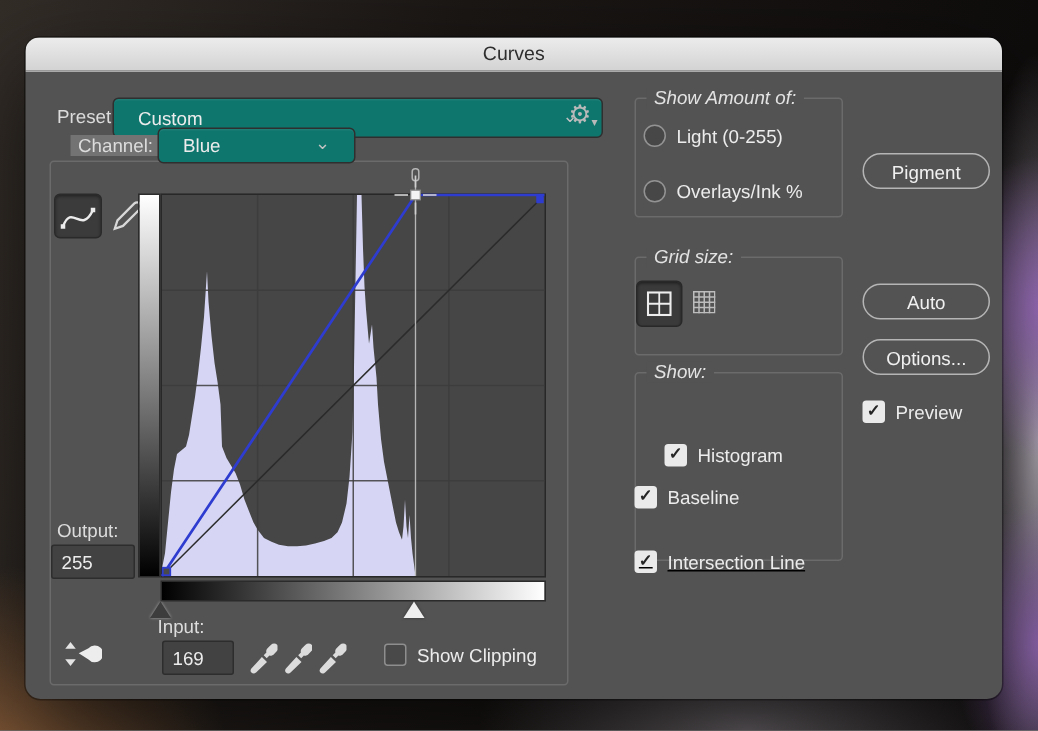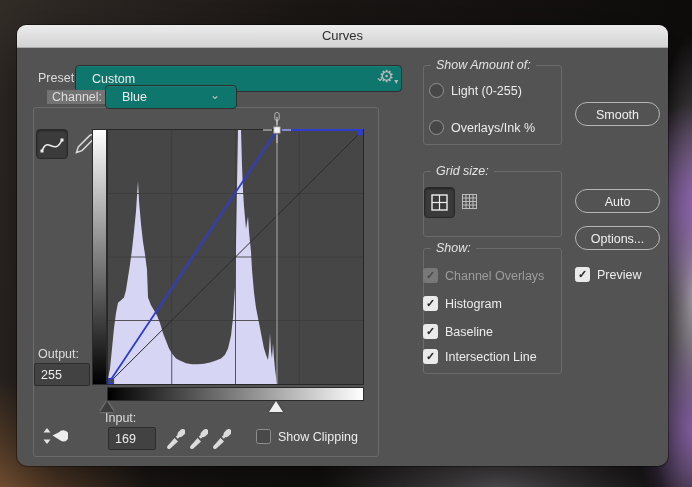--- a/index.html
+++ b/index.html
@@ -200,38 +200,34 @@
           <line x1="7.5" y1="0" x2="7.5" y2="15" stroke="#bdbdbd"></line>
           <line x1="11" y1="0" x2="11" y2="15" stroke="#bdbdbd"></line>
         <line x1="0" y1="4" x2="15" y2="4" stroke="#bdbdbd"></line>
           <line x1="0" y1="7.5" x2="15" y2="7.5" stroke="#bdbdbd"></line>
           <line x1="0" y1="11" x2="15" y2="11" stroke="#bdbdbd"></line>
       </svg>
     </div>
 
     <div class="fs" style="left:406px;top:223px;width:137px;height:124px;"></div>
     <span class="leg" style="left:414px;top:216px;">Show:</span>
-    <div class="crow on dis" style="left:406px;top:243px;">
-      <span class="cb"></span>
-      <span class="lbl">Channel Overlays</span>
-    </div>
-    <div class="crow on" style="left:406px;top:271px;">
+    <div class="crow on" style="left:426px;top:271px;">
       <span class="cb"></span>
       <span class="lbl">Histogram</span>
     </div>
     <div class="crow on" style="left:406px;top:299px;">
       <span class="cb"></span>
       <span class="lbl">Baseline</span>
     </div>
-    <div class="crow on" style="left:406px;top:324px;">
+    <div class="crow on" style="left:406px;top:342px;text-decoration:underline;">
       <span class="cb"></span>
       <span class="lbl">Intersection Line</span>
     </div>
 
-    <button class="pbtn" style="top:77px;">Smooth</button>
+    <button class="pbtn" style="top:77px;">Pigment</button>
     <button class="pbtn" style="top:164px;">Auto</button>
     <button class="pbtn" style="top:201px;">Options...</button>
     <div class="crow on" style="left:558px;top:242px;">
       <span class="cb"></span>
       <span class="lbl">Preview</span>
     </div>
   </div>
 </div>
 
 </body></html>

